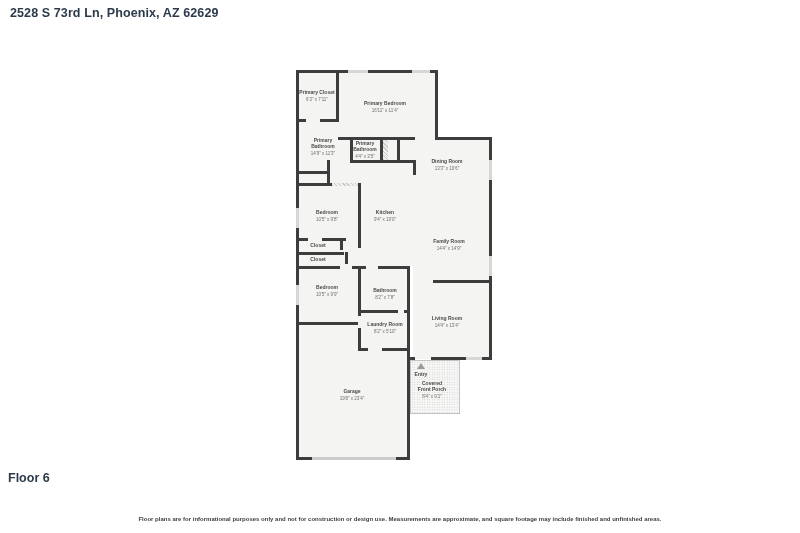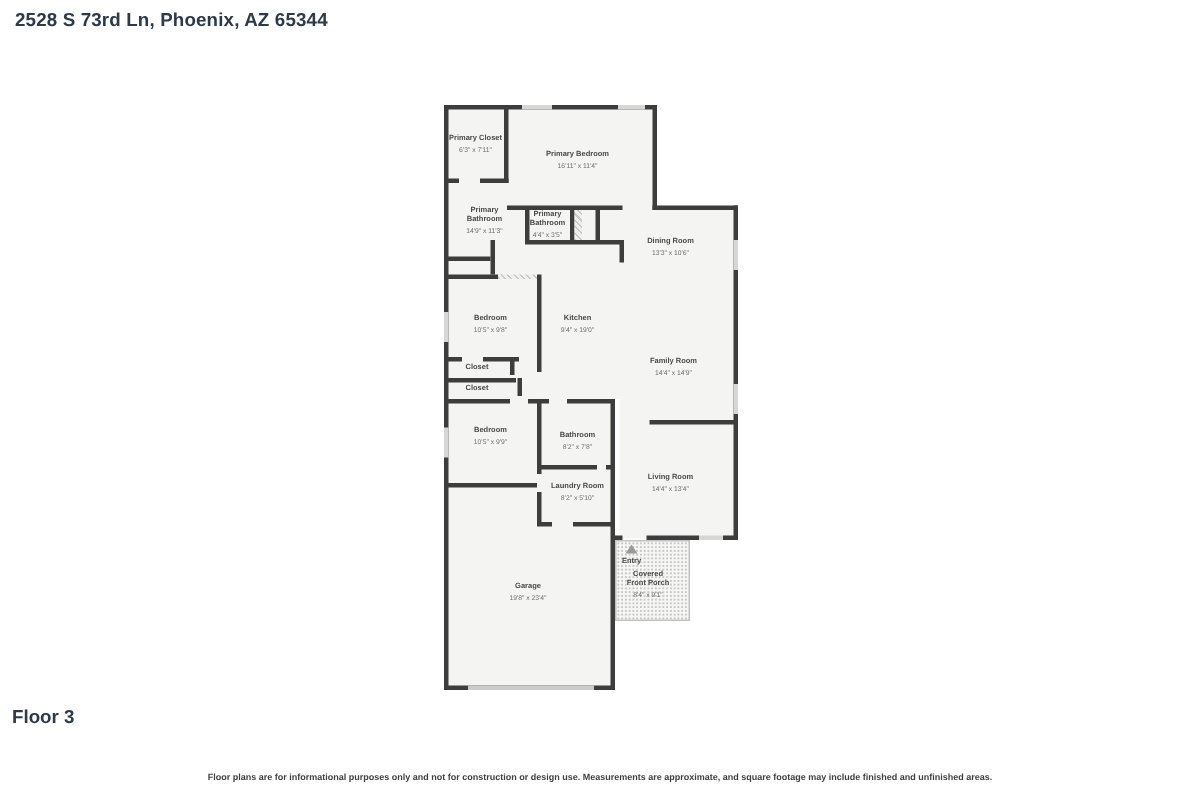--- a/index.html
+++ b/index.html
@@ -40,21 +40,21 @@
   .rdim{display:block;font-size:4.5px;font-weight:400;color:#6e6e6e;margin-top:1px;}
   .entry-tri{
     z-index:6;width:0;height:0;transform:translate(-50%,-50%);
     border-left:4px solid transparent;border-right:4px solid transparent;
     border-bottom:6px solid #9a9a9a;
   }
 </style>
 </head>
 <body>
 
-<div class="addr">2528 S 73rd Ln, Phoenix, AZ 65344</div>
+<div class="addr">2528 S 73rd Ln, Phoenix, AZ 62629</div>
 
 <div id="plan">
 
   <div class="porch" style="left:114px;top:290px;width:48px;height:52px"></div>
 
   <div class="entry-tri" style="left:125px;top:296px"></div>
 
   <div class="room-label" style="left:21px;top:26px">
     <span class="rname">Primary Closet</span>
     <span class="rdim">6'3" x 7'11"</span>
@@ -186,14 +186,14 @@
     <div class="win" style="left: 52px; top: 0px; width: 20px; height: 3px;"></div>
     <div class="win" style="left: 116px; top: 0px; width: 18px; height: 3px;"></div>
     <div class="win" style="left: 0px; top: 138px; width: 3px; height: 20px;"></div>
     <div class="win" style="left: 0px; top: 215px; width: 3px; height: 20px;"></div>
     <div class="win" style="left: 193px; top: 90px; width: 3px; height: 20px;"></div>
     <div class="win" style="left: 193px; top: 186px; width: 3px; height: 20px;"></div>
     <div class="win" style="left: 170px; top: 287px; width: 16px; height: 3px;"></div>
     <div class="gdoor" style="left: 16px; top: 387px; width: 84px; height: 3px;"></div>
   </div>
 
-<div class="floor-label">Floor 3</div>
+<div class="floor-label">Floor 6</div>
 <div class="disclaimer">Floor plans are for informational purposes only and not for construction or design use. Measurements are approximate, and square footage may include finished and unfinished areas.</div>
 
 </body></html>

